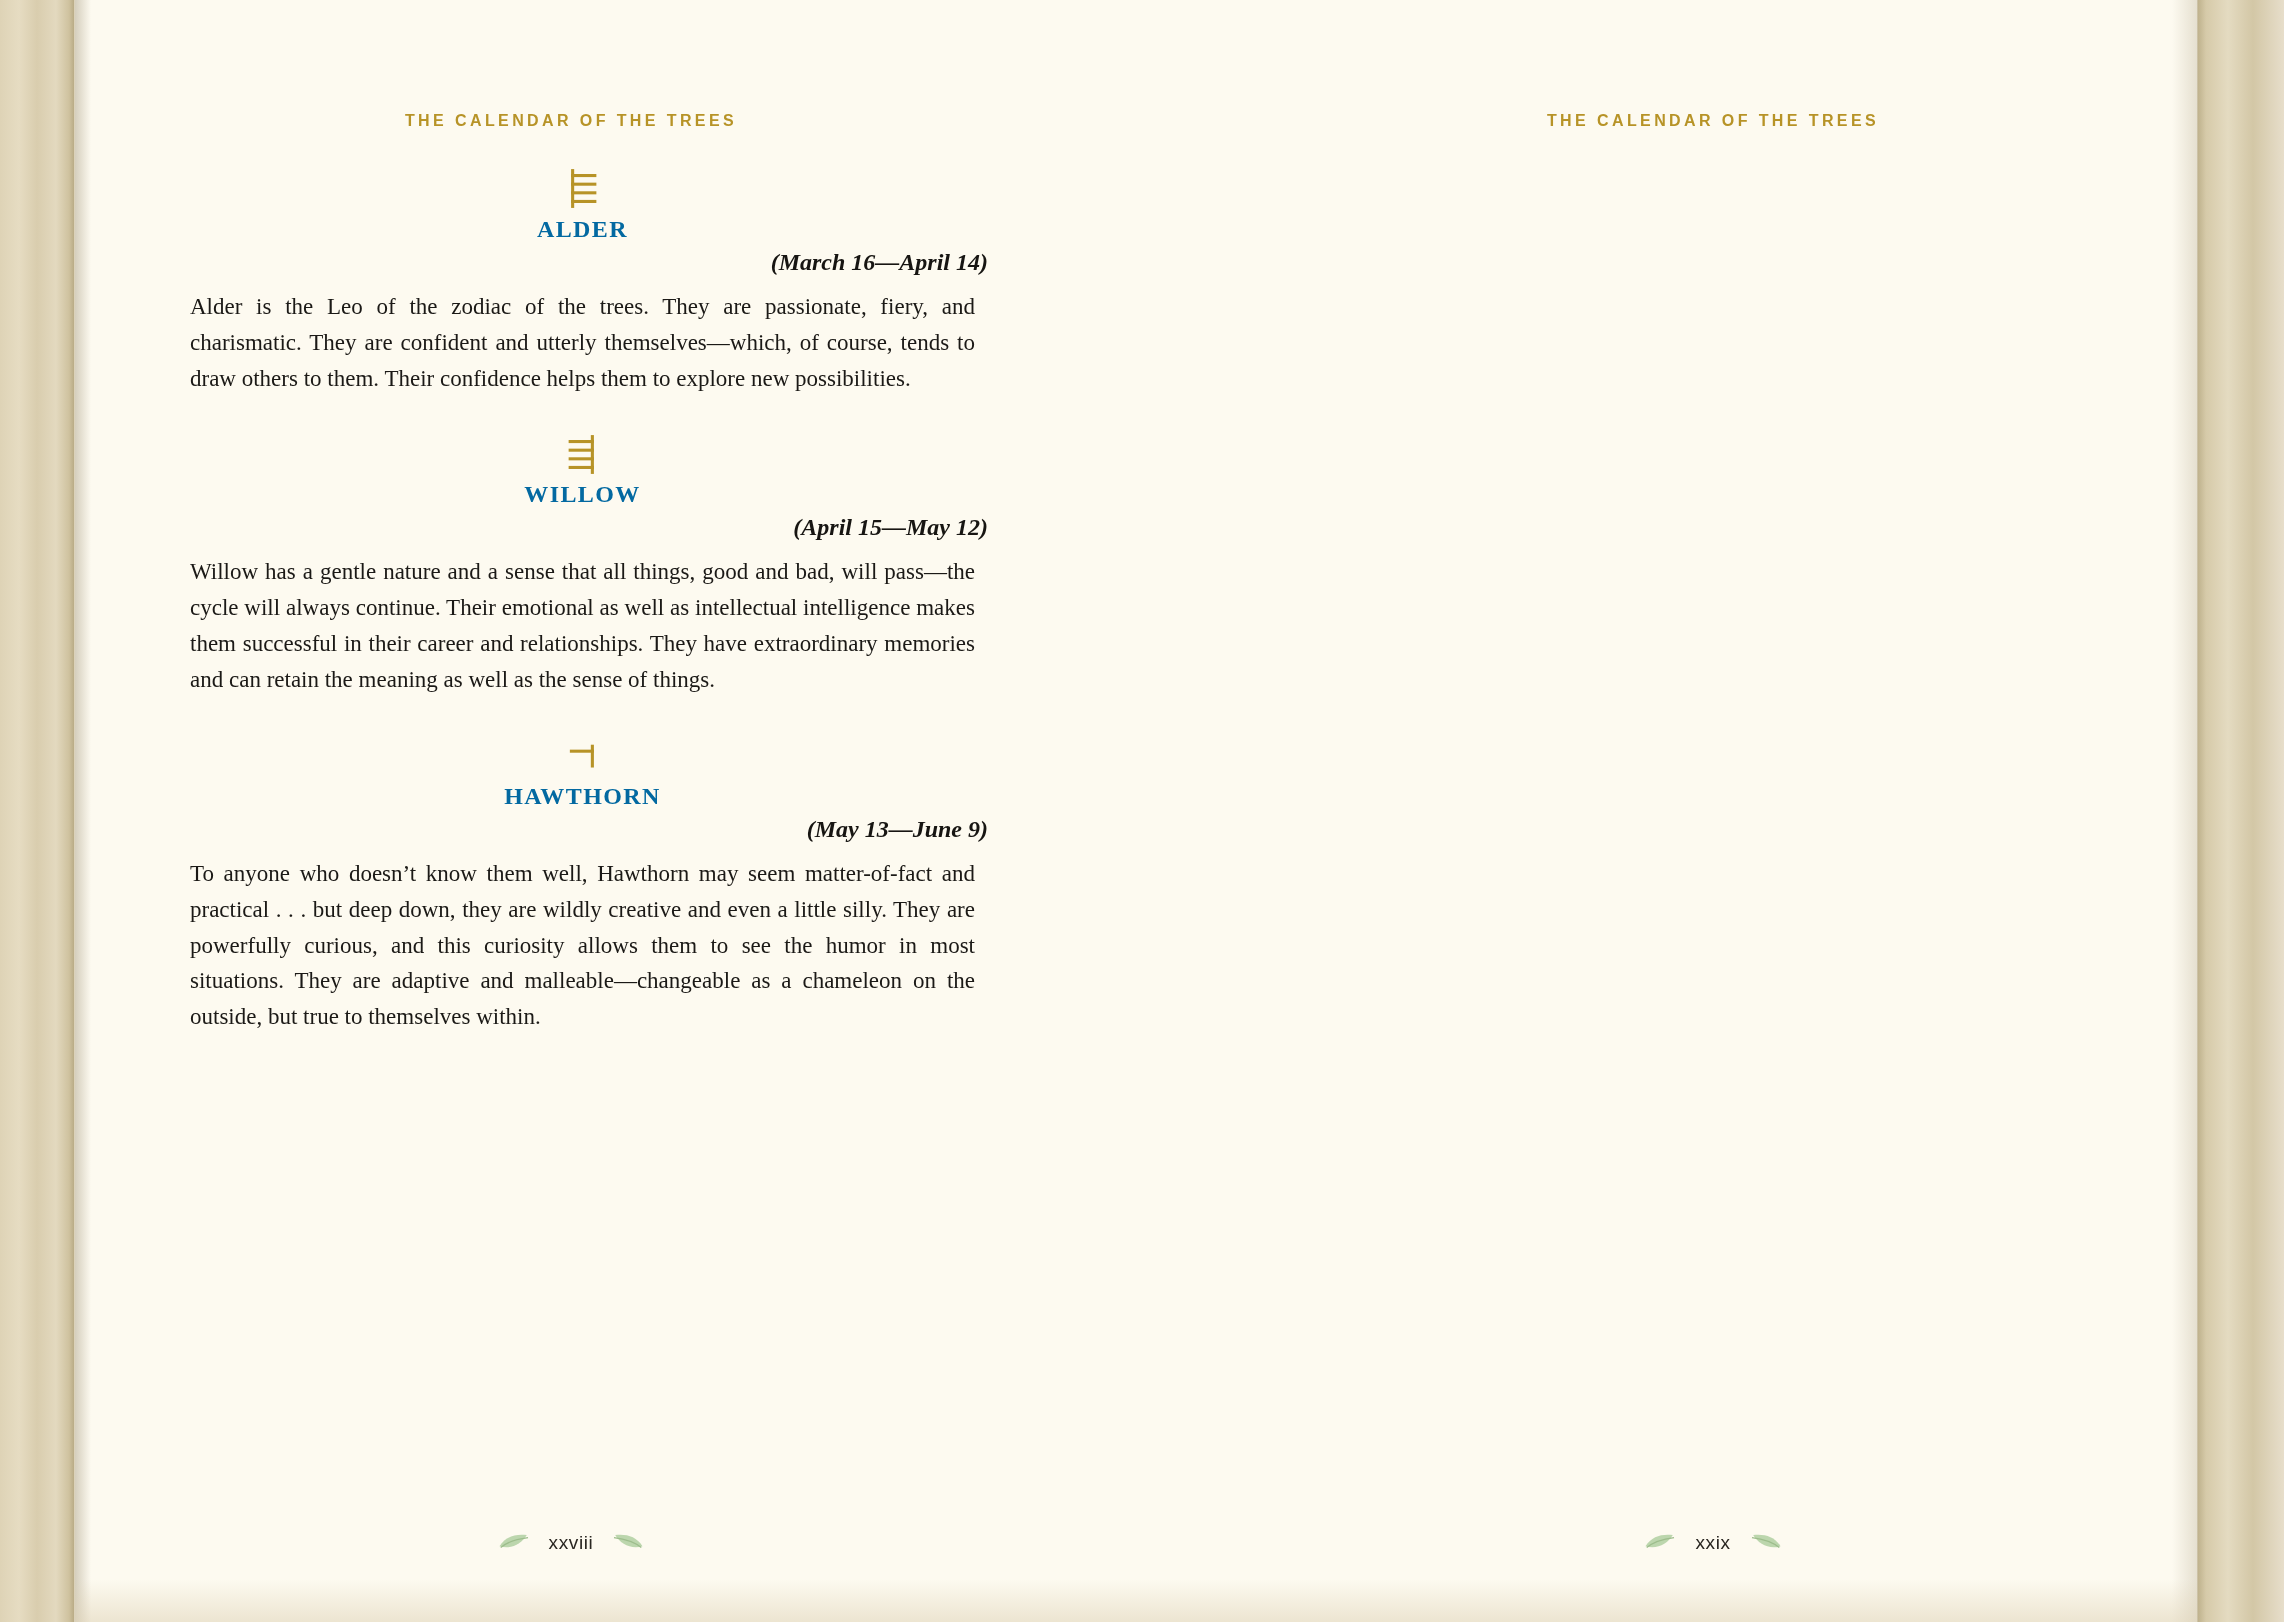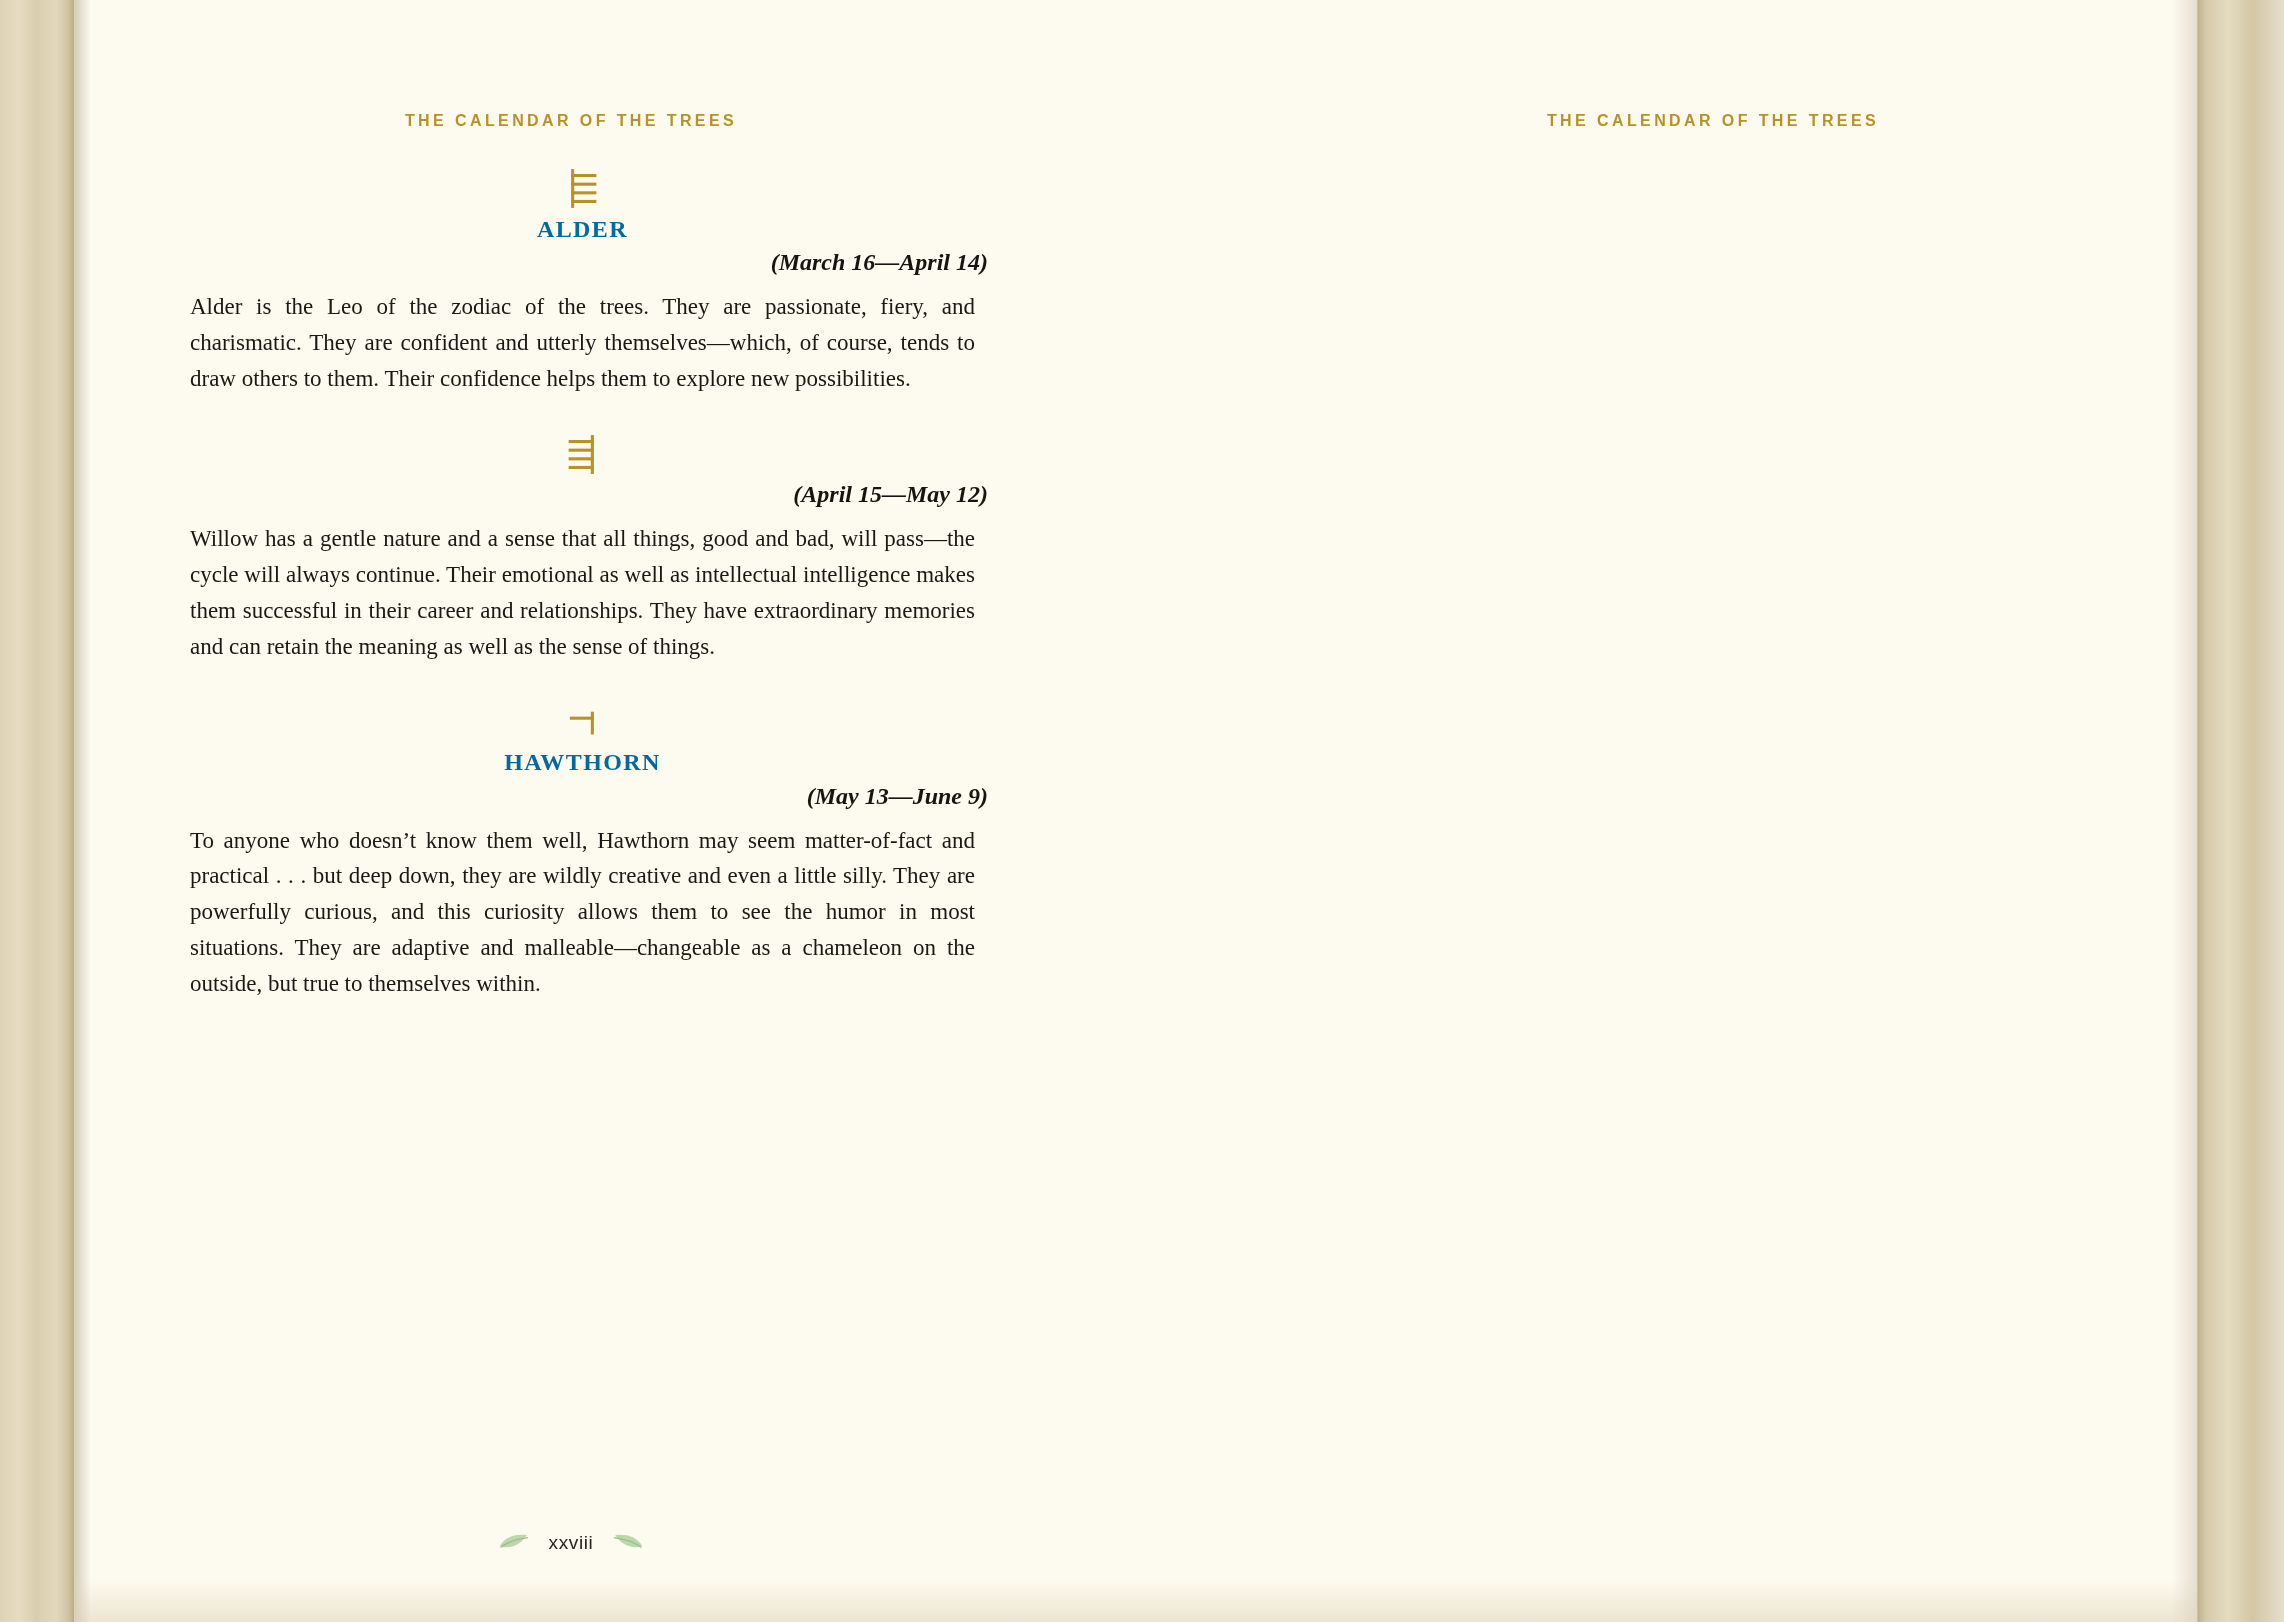--- a/index.html
+++ b/index.html
@@ -170,20 +170,21 @@
           <svg width="37" height="41" viewBox="0 0 60 66">
               <g stroke="#b79327" stroke-width="5" stroke-linecap="square">
             <line x1="46" y1="4" x2="46" y2="62"></line>
             <line x1="10" y1="12" x2="46" y2="12"></line>
             <line x1="10" y1="26" x2="46" y2="26"></line>
             <line x1="10" y1="40" x2="46" y2="40"></line>
             <line x1="10" y1="54" x2="46" y2="54"></line>
           </g>
             </svg>
         </div>
+        <div class="tree-name">WILLOW</div>
         <div class="tree-dates">(April 15—May 12)</div>
         <p class="tree-desc">Willow has a gentle nature and a sense that all things, good and bad, will pass—the cycle will always continue. Their emotional as well as intellectual intelligence makes them successful in their career and relationships. They have extraordinary memories and can retain the meaning as well as the sense of things.</p>
       </div>
 
       <div class="entry">
         <div class="ogham">
           <svg width="37" height="41" viewBox="0 0 60 66">
               <g stroke="#b79327" stroke-width="5" stroke-linecap="square">
             <line x1="46" y1="18" x2="46" y2="50"></line>
             <line x1="12" y1="26" x2="46" y2="26"></line>
@@ -212,18 +213,35 @@
             <path d="M52 28 C40 18 24 14 8 12" stroke="#9dbd8c" stroke-width="2" fill="none"></path>
           </svg>
         </span>
       </span>
     </div>
   </div>
 
   <div class="page-col right">
     <div class="running-head">THE CALENDAR OF THE TREES</div>
 
+    <div class="folio">
+      <span class="folio-inner">
+        <span class="leaf">
+          <svg width="36" height="22.5" viewBox="0 0 58 36">
+            <path d="M4 26 C14 10 30 6 48 8 C40 22 22 32 4 26 Z" fill="#bcd6ad"></path>
+            <path d="M6 28 C18 18 34 14 50 12" stroke="#9dbd8c" stroke-width="2" fill="none"></path>
+          </svg>
+        </span>
+        <span>xxix</span>
+        <span class="leaf">
+          <svg width="36" height="22.5" viewBox="0 0 58 36">
+            <path d="M54 26 C44 10 28 6 10 8 C18 22 36 32 54 26 Z" fill="#bcd6ad"></path>
+            <path d="M52 28 C40 18 24 14 8 12" stroke="#9dbd8c" stroke-width="2" fill="none"></path>
+          </svg>
+        </span>
+      </span>
+    </div>
   </div>
 
 </div>
 
 <div class="bottom-fade"></div>
 
 
 </body></html>

